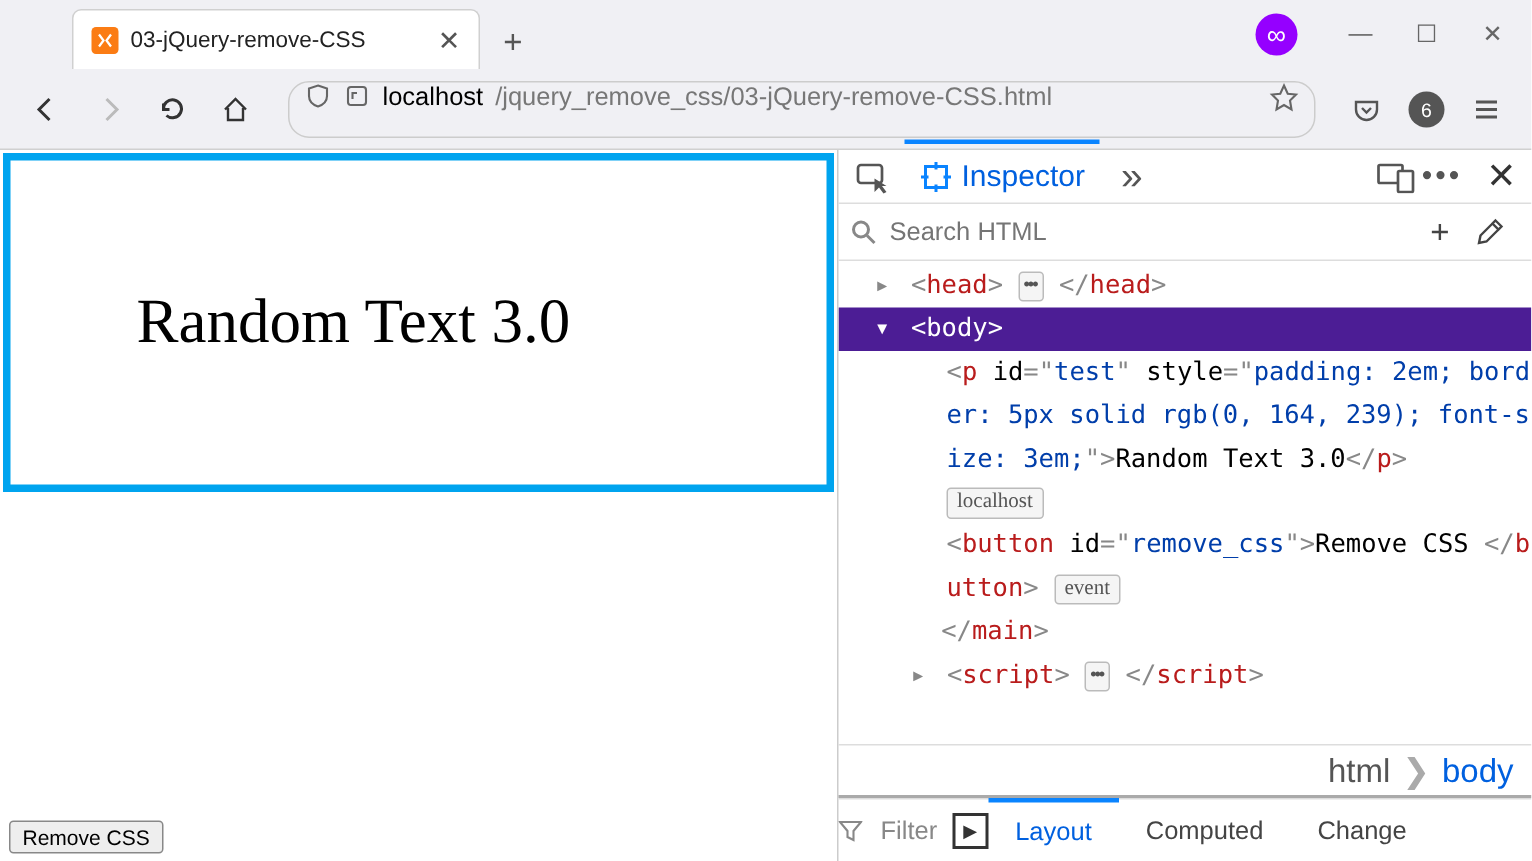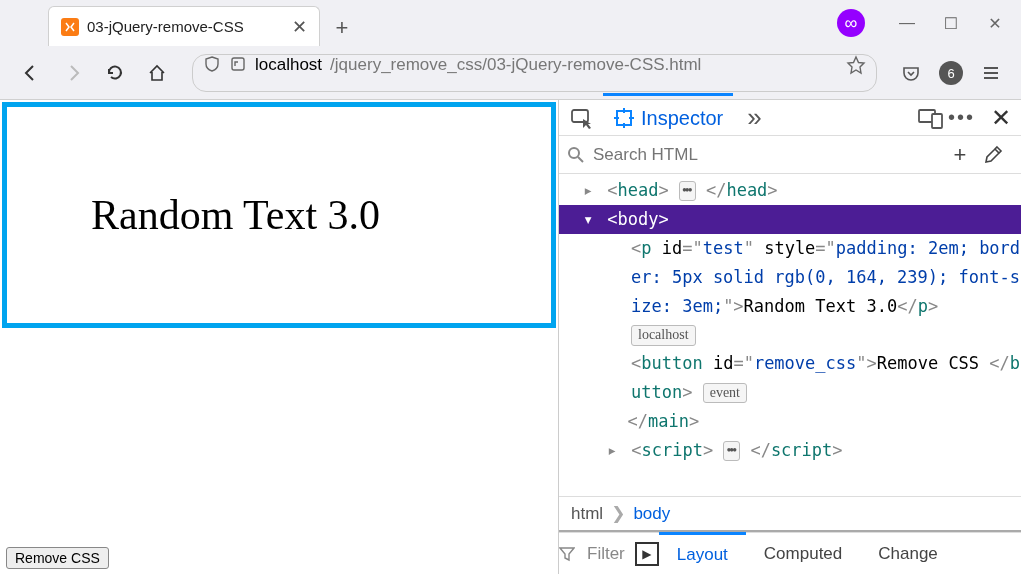--- a/index.html
+++ b/index.html
@@ -45,36 +45,36 @@
   .dt-search { height: 38px; display: flex; align-items: center; border-bottom: 1px solid #ddd; padding: 0 8px; gap: 8px; }
   .dt-search input { flex: 1; border: none; font-size: 17px; color: #888; background: transparent; outline: none; }
   .dt-search .mag { color: #888; font-size: 18px; }
   .dt-search .plus, .dt-search .eyedr { width: 30px; text-align: center; font-size: 22px; color: #444; }
   
   .dom-tree { flex: 1; overflow: hidden; font-family: Consolas, monospace; font-size: 17px; line-height: 1.7; padding-top: 2px; }
   .dom-row { white-space: nowrap; padding: 0 0 0 8px; }
   .dom-row .tri { display: inline-block; width: 14px; color: #888; }
   .dom-row.sel { background: #4c1d95; color: #fff; }
   .dom-row.sel .tri { color: #fff; }
-  .dom-row .tag { color: #0f766e; }
+  .dom-row .tag { color: #b91c1c; }
   .dom-row.sel .tag { color: #fff; }
   .dom-row .ang { color: #888; }
   .dom-row.sel .ang { color: #fff; }
   .attr-n { color: #000000; }
   .attr-v { color: #003eaa; }
   .txt { color: #000; }
   .pill { display: inline-block; border: 1px solid #bbb; background: #f5f5f5; border-radius: 3px; font-size: 14px; padding: 0 6px; color: #555; font-family: "Segoe UI"; line-height: 1.3; vertical-align: 1px; }
   .pill.dots { letter-spacing: -2px; padding: 0 4px 0 2px; }
   .i1 { padding-left: 24px; }
   .i2 { padding-left: 48px; }
   .i3 { padding-left: 72px; }
   .i3wrap { padding-left: 72px; white-space: normal; word-break: break-all; }
   .dom-row.cut { overflow: hidden; }
   
-  .crumbs { height: 36px; border-top: 1px solid #ddd; border-bottom: 2px solid #aaa; display: flex; align-items: center; padding: 0 12px; gap: 8px; font-size: 17px; }
+  .crumbs { height: 36px; border-top: 1px solid #ddd; border-bottom: 2px solid #aaa; display: flex; align-items: center; padding: 0 12px; gap: 8px; font-size: 22px; justify-content: flex-end; }
   .crumbs .cr { color: #555; }
   .crumbs .cr.active { color: #0060df; }
   .crumbs .sep { color: #aaa; }
   
   .dt-bottom { height: 42px; display: flex; align-items: center; border-top: 1px solid #ddd; }
   .dt-bottom .filt-ico { width: 28px; text-align: center; color: #888; font-size: 18px; }
   .dt-bottom .filt { color: #888; font-size: 17px; }
   .dt-bottom .play { margin-left: 10px; width: 24px; height: 24px; border: 2px solid #333; display: flex; align-items: center; justify-content: center; font-size: 12px; color: #333; }
   .dt-bottom .btab { padding: 0 18px; font-size: 17px; height: 42px; display: flex; align-items: center; color: #444; }
   .dt-bottom .btab.active { color: #0060df; border-top: 3px solid #0a84ff; margin-top: -1px; }

